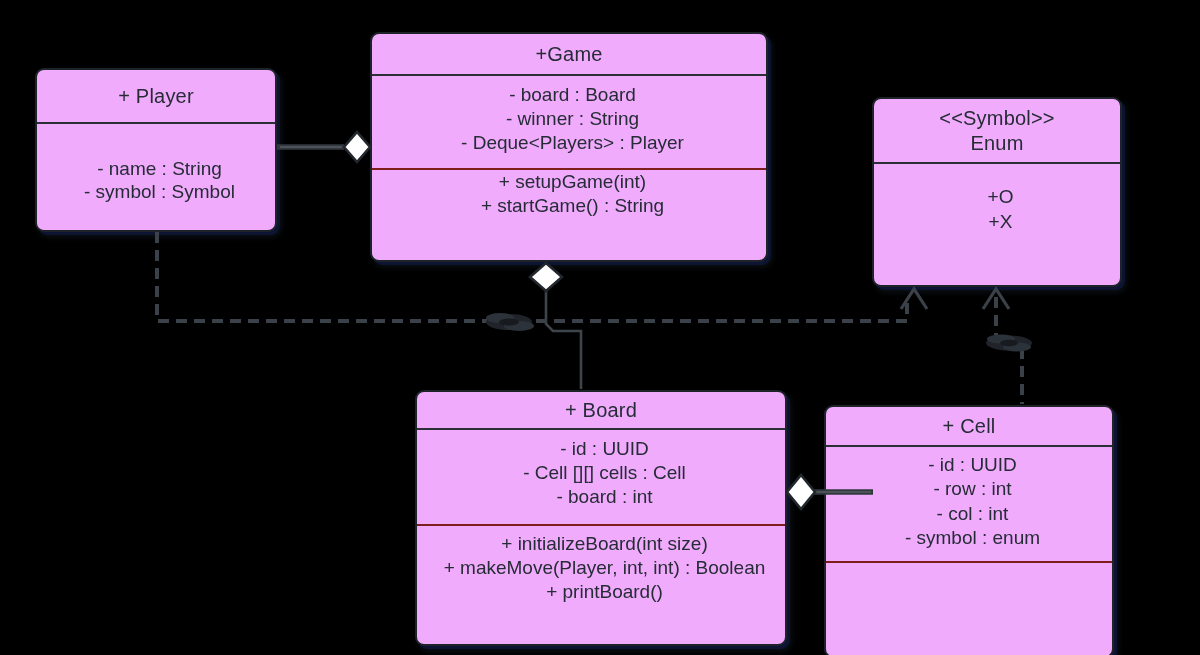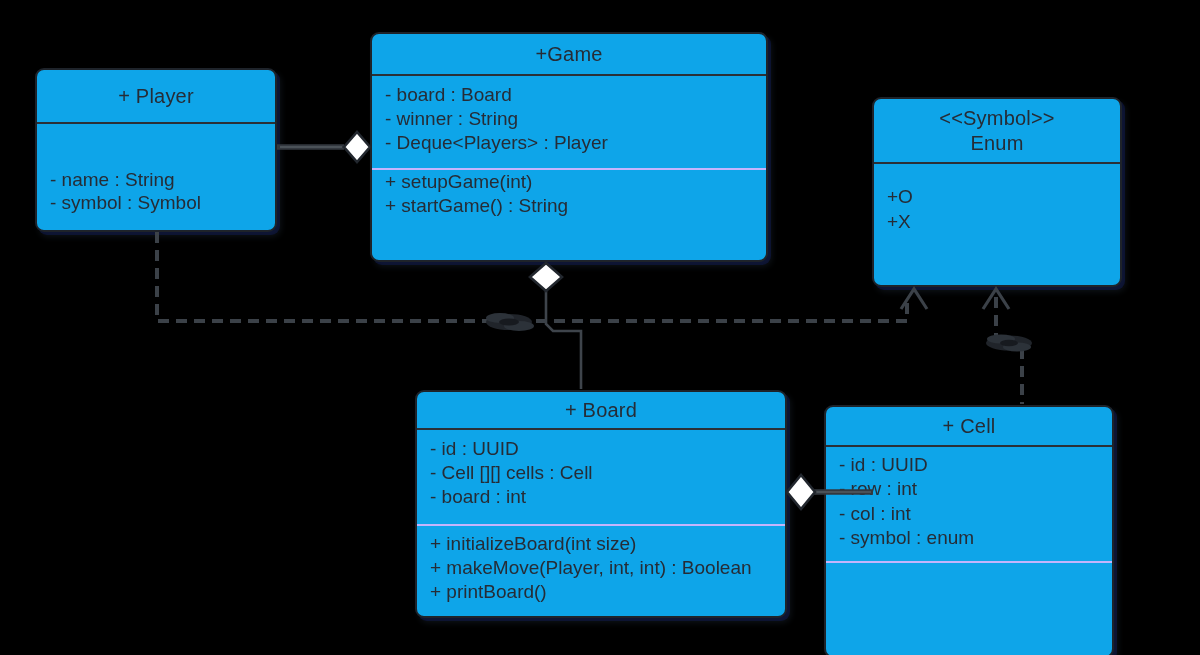--- a/index.html
+++ b/index.html
@@ -1,51 +1,52 @@
 <!DOCTYPE html>
 <html><head>
 <meta charset="utf-8">
 <style>
   html,body{margin:0;padding:0;background:#000;}
   #canvas{
     position:relative;width:1200px;height:655px;background:#000000;
     font-family:"Liberation Sans",sans-serif;overflow:hidden;
   }
   .cls{
-    position:absolute;background:#0ea5e9;border:2px solid #1e232a;border-radius:9px;
+    position:absolute;background:#f0abfc;border:2px solid #1e232a;border-radius:9px;
     color:#262c36;box-sizing:border-box;
     box-shadow:3px 3px 0 rgba(18,28,92,0.45), 4px 5px 6px rgba(25,35,45,0.5);
+    text-align:center;
   }
   .hd{
     border-bottom:2px solid #2b3037;display:flex;flex-direction:column;
     align-items:center;justify-content:center;font-size:20px;box-sizing:border-box;
     letter-spacing:.2px;
   }
   .sec{box-sizing:border-box;font-size:19px;padding-left:13px;padding-right:6px;}
-  .sec.divided{border-bottom:2px solid #c4b5fd;}
+  .sec.divided{border-bottom:2px solid #7f1d1d;}
   .ln{white-space:nowrap;}
 
   
   #player{left:35px;top:68px;width:242px;height:164px;}
   #player .hd{height:54px;}
-  #player .sec{padding-top:33px;line-height:23px;margin-top:11px;}
+  #player .sec{padding-top:33px;line-height:23px;}
 
   
   #game{left:370px;top:32px;width:398px;height:230px;}
   #game .hd{height:42px;}
   #game .attrs{height:94px;padding-top:7px;line-height:24px;}
   #game .meths{line-height:24px;}
 
   
   #enum{left:872px;top:97px;width:250px;height:190px;}
   #enum .hd{height:65px;line-height:25px;}
   #enum .sec{padding-top:21px;line-height:24.5px;}
 
   
-  #board{left:415px;top:390px;width:372px;height:228px;}
+  #board{left:415px;top:390px;width:372px;height:256px;}
   #board .hd{height:38px;}
   #board .attrs{height:96px;padding-top:7px;line-height:24px;}
   #board .meths{padding-top:6px;line-height:24px;}
 
   
   #cell{left:824px;top:405px;width:290px;height:253px;}
   #cell .hd{height:40px;}
   #cell .attrs{height:116px;padding-top:6px;line-height:24.3px;}
 
   #wires{position:absolute;left:0;top:0;z-index:5;pointer-events:none;}

